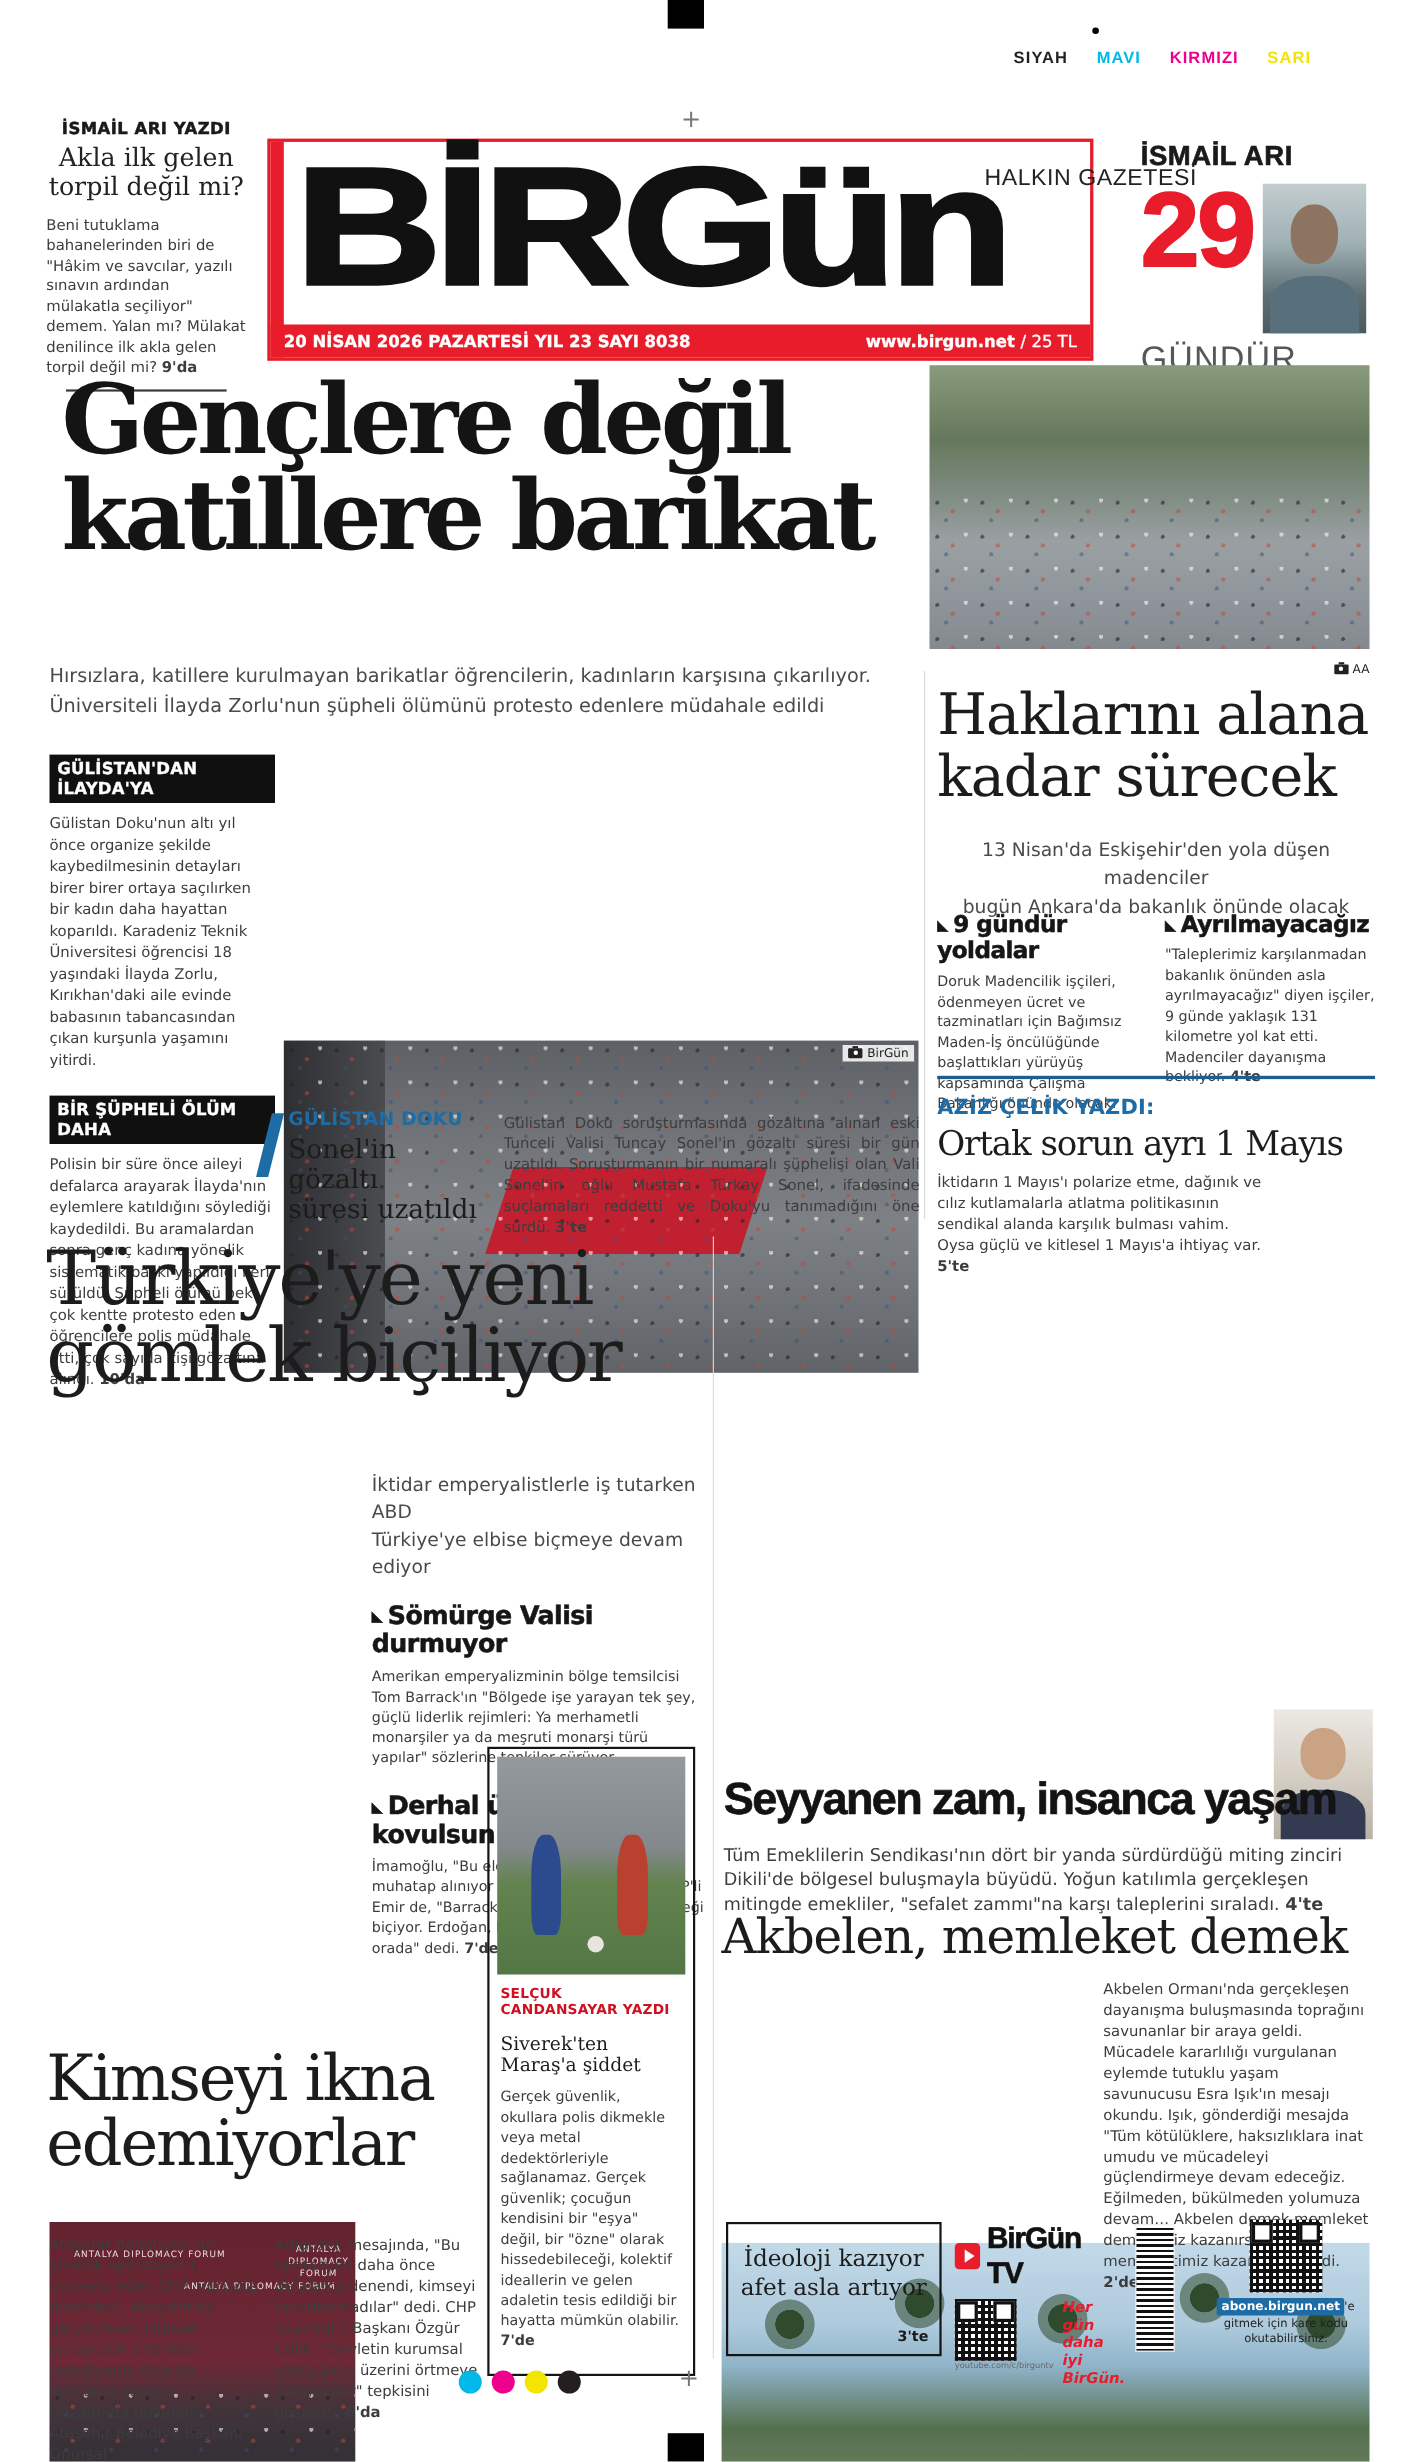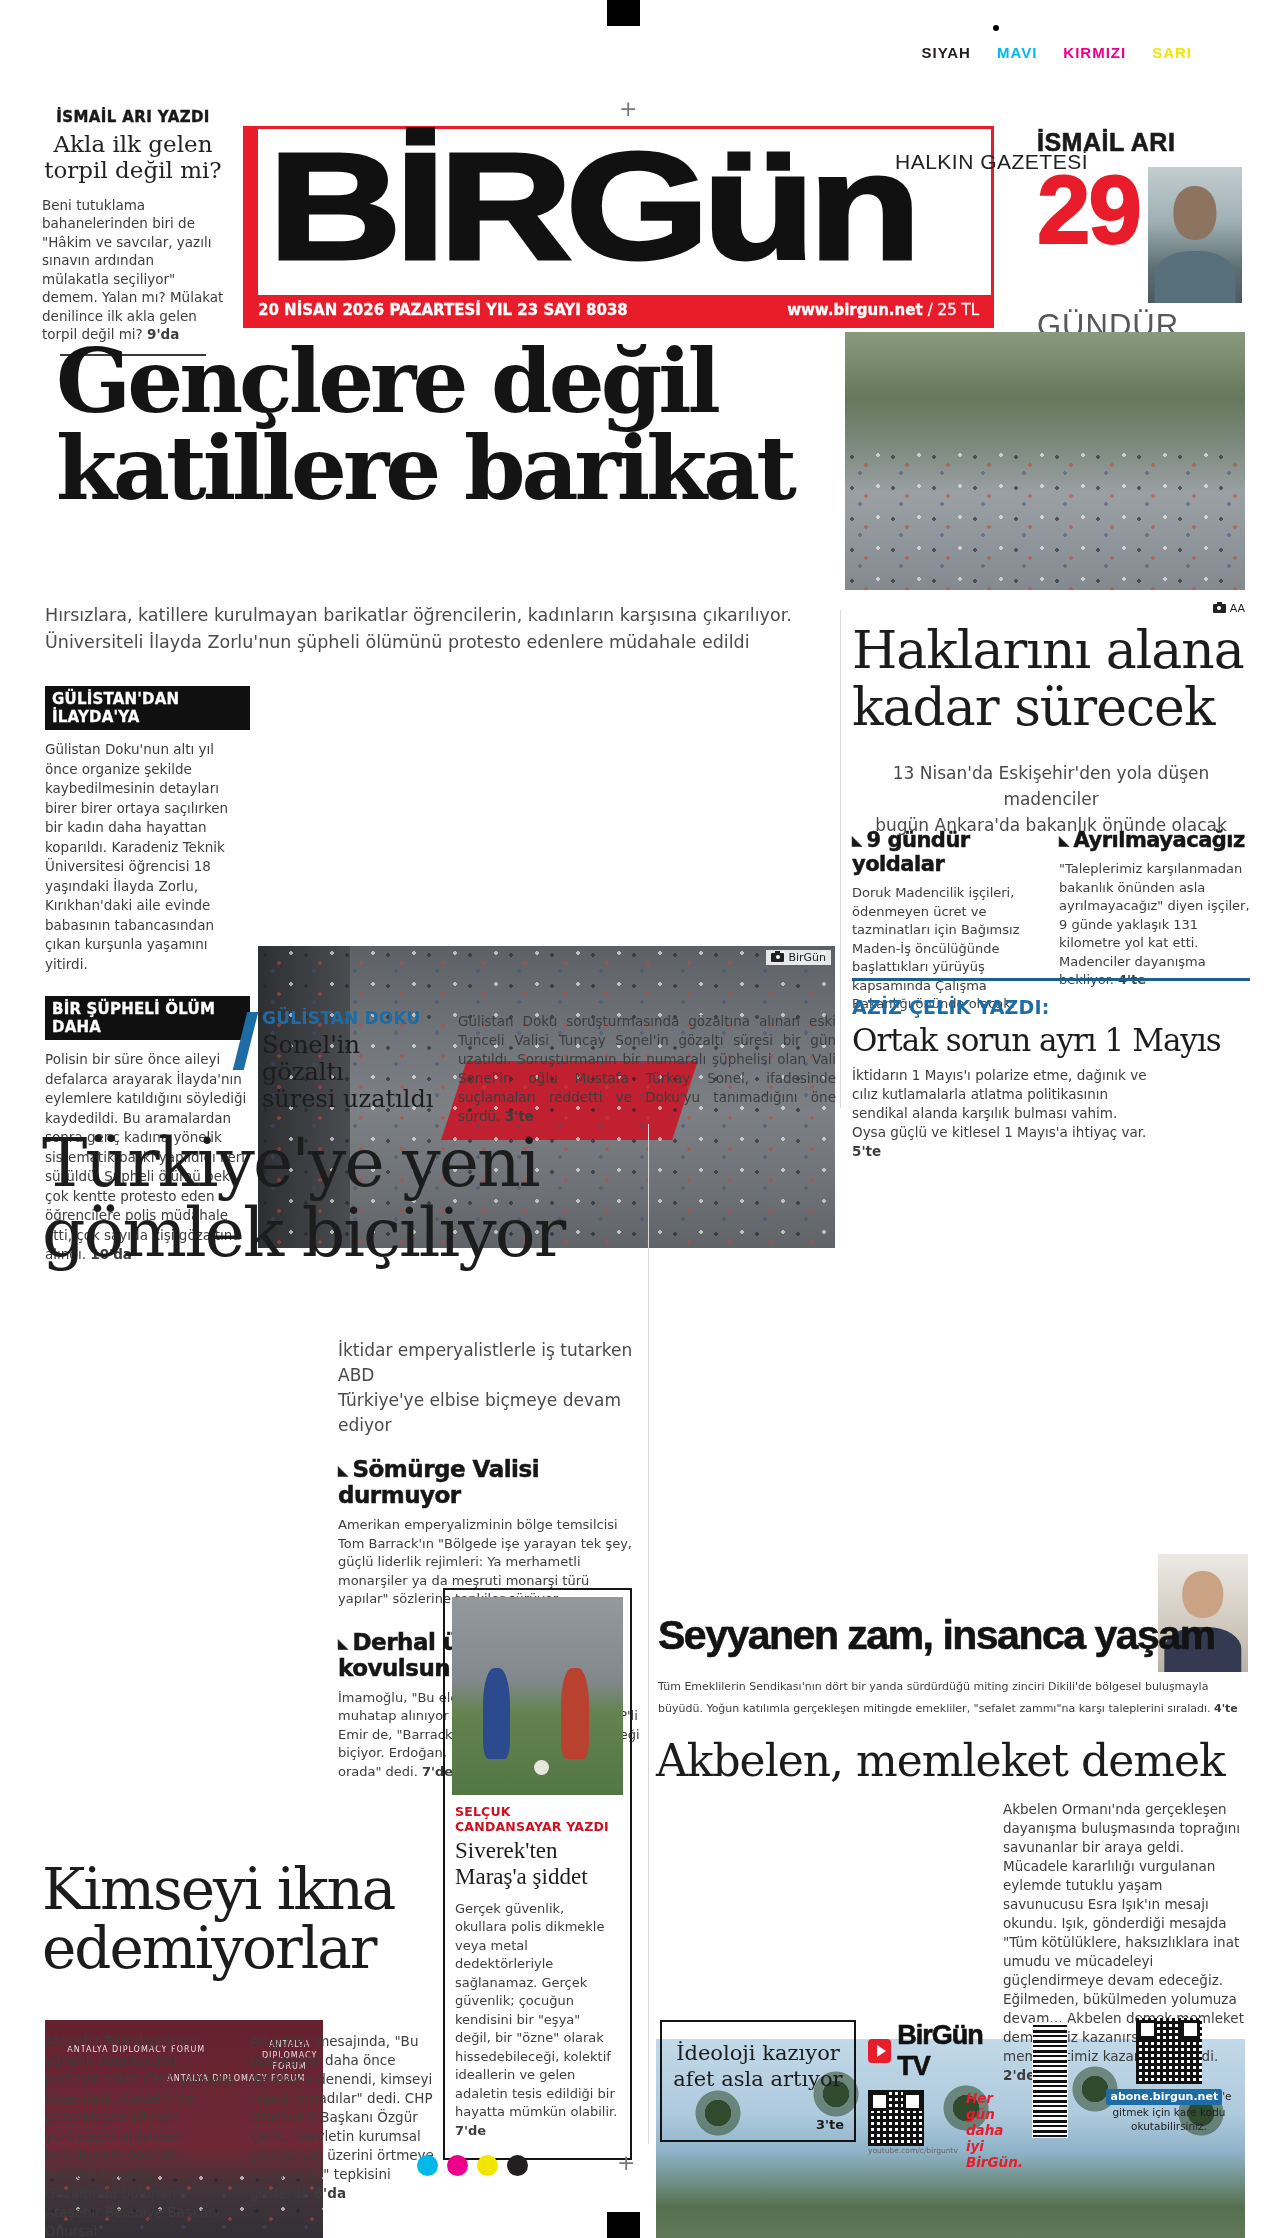--- a/index.html
+++ b/index.html
@@ -304,21 +304,21 @@
   <div class="abs photo ph-dikili" style="left:656px;top:1118px;width:589px;height:468px;">
     <div class="palm" style="left:6%;top:10%;"></div>
     <div class="palm" style="left:26%;top:6%;"></div>
     <div class="palm" style="left:48%;top:9%;"></div>
     <div class="palm" style="left:70%;top:5%;"></div>
     <div class="palm" style="left:88%;top:10%;"></div>
 
   </div>
 
   <div class="abs heavy" style="left:658px;top:1612px;font-size:41px;letter-spacing:-1.5px;color:#131313;">Seyyanen zam, insanca yaşam</div>
-  <p class="abs" style="left:658px;top:1676px;width:588px;font-size:11px;line-height:22px;color:#3d3d3d;">
+  <p class="abs" style="left:658px;top:1676px;width:588px;font-size:16px;line-height:22px;color:#3d3d3d;">
     <span>Tüm Emeklilerin Sendikası'nın dört bir yanda sürdürdüğü miting zinciri Dikili'de bölgesel buluşmayla büyüdü. Yoğun katılımla gerçekleşen mitingde emekliler, "sefalet zammı"na karşı taleplerini sıraladı.</span>
     <b>4'te</b>
   </p>
 
   <div class="abs serif sec-head-md" style="left:656px;top:1738px;width:590px;">Akbelen, memleket demek</div>
 
   <p class="abs" style="left:1003px;top:1800px;width:243px;font-size:13.5px;line-height:19px;color:#3d3d3d;">
     <span>Akbelen Ormanı'nda gerçekleşen dayanışma buluşmasında toprağını savunanlar bir araya geldi. Mücadele kararlılığı vurgulanan eylemde tutuklu yaşam savunucusu Esra Işık'ın mesajı okundu. Işık, gönderdiği mesajda "Tüm kötülüklere, haksızlıklara inat umudu ve mücadeleyi güçlendirmeye devam edeceğiz. Eğilmeden, bükülmeden yolumuza devam… Akbelen demek memleket demek. Biz kazanırsak memleketimiz kazanacak" dedi.</span>
     <b>2'de</b>
   </p>
@@ -334,21 +334,21 @@
   </p>
 
   <div class="abs boxed" style="left:443px;top:1588px;width:185px;height:568px;">
     <div class="photo ph-football" style="margin:7px;height:198px;">
       <div class="p1"></div>
         <div class="p2"></div>
         <div class="ball"></div>
     </div>
     <div style="padding:2px 10px 0;">
       <div class="red-kicker">SELÇUK CANDANSAYAR YAZDI</div>
-      <div class="serif" style="font-size:23px;line-height:1.12;margin-top:4px;color:#1c1c1c;font-family:Liberation Serif, serif;">
+      <div class="serif" style="font-size:17px;line-height:1.12;margin-top:16px;color:#1c1c1c;">
         <div>Siverek'ten</div>
         <div>Maraş'a şiddet</div>
       </div>
       <p class="body-sm" style="margin-top:10px;">
         <span>Gerçek güvenlik, okullara polis dikmekle veya metal dedektörleriyle sağlanamaz. Gerçek güvenlik; çocuğun kendisini bir "eşya" değil, bir "özne" olarak hissedebileceği, kolektif ideallerin ve gelen adaletin tesis edildiği bir hayatta mümkün olabilir.</span>
         <b>7'de</b>
       </p>
     </div>
   </div>
 

